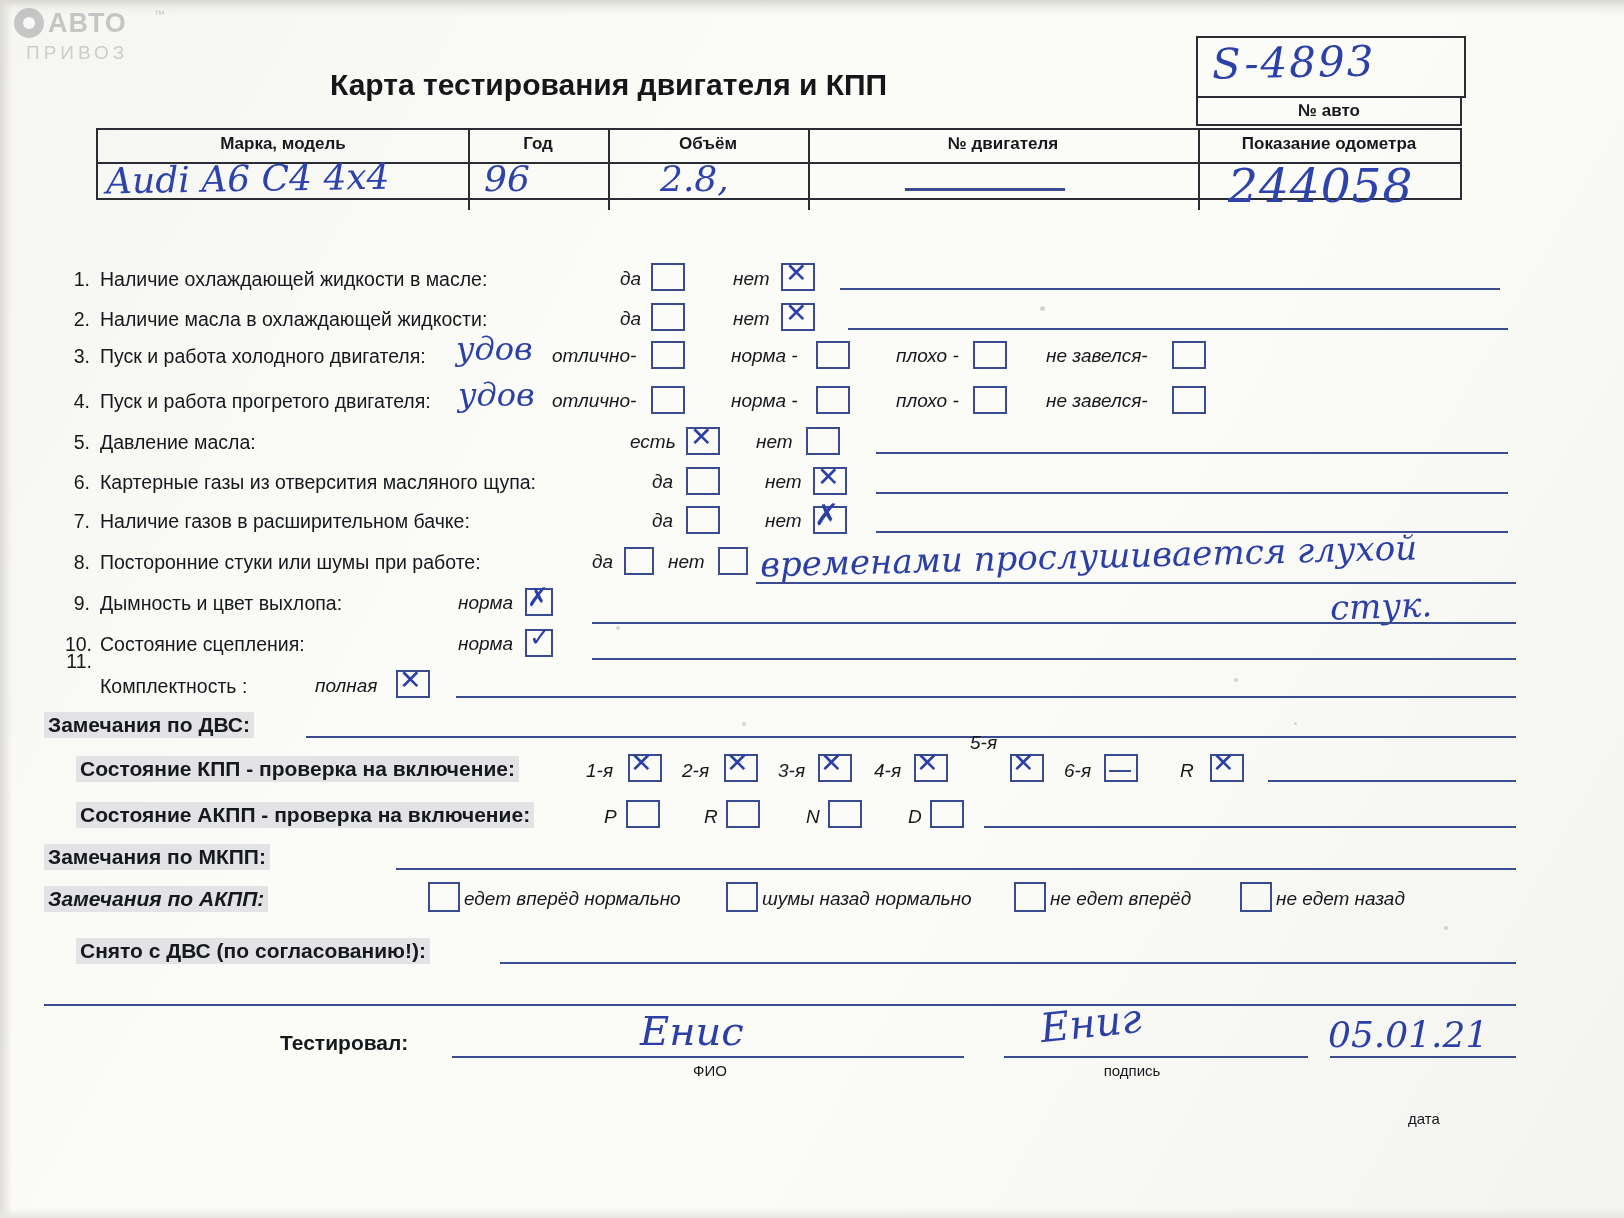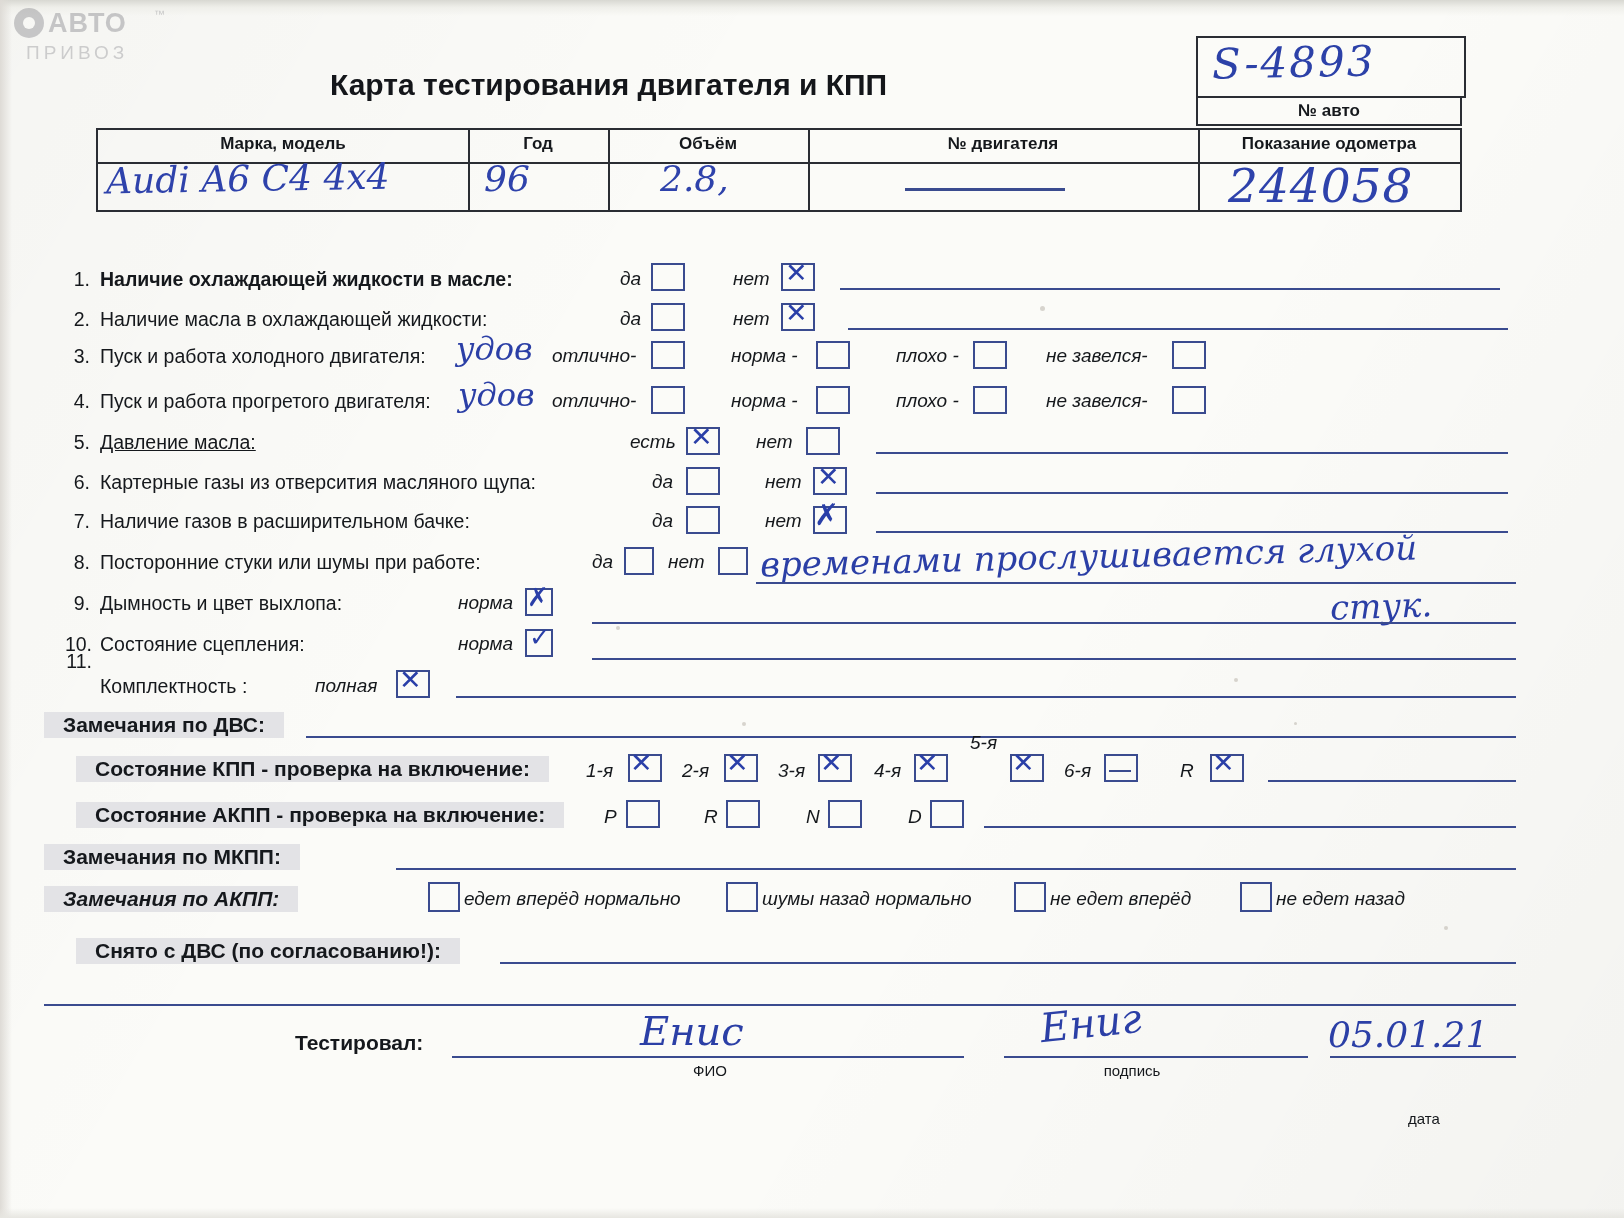--- a/index.html
+++ b/index.html
@@ -113,21 +113,21 @@
     font-family: "DejaVu Serif", serif;
     font-style: italic;
     letter-spacing: 2px;
     transform: rotate(-1.2deg);
   }
 
   
   .tbl {
     position: absolute;
     left: 96px; top: 128px;
-    width: 1366px; height: 84px;
+    width: 1366px; height: 72px;
     border: 2px solid #2a2d33;
     box-sizing: border-box;
   }
   .tbl .vline {
     position: absolute; top: 0; width: 0; height: 80px;
     border-left: 2px solid #2a2d33;
   }
   .tbl .hline {
     position: absolute; left: 0; top: 32px; width: 1362px; height: 0;
     border-top: 2px solid #2a2d33;
@@ -171,21 +171,21 @@
     border-bottom: 2px solid #3a4b8f;
   }
 
   .sect {
     position: absolute;
     font-size: 21px;
     font-weight: bold;
     color: #15181c;
     white-space: nowrap;
     background: #e3e3e6;
-    padding: 1px 19px;
+    padding: 1px 4px;
   }
   .sect.plain { background: transparent; }
 
   .hw {
     position: absolute;
     color: #2b3fa6;
     font-family: "DejaVu Serif", serif;
     font-style: italic;
     white-space: nowrap;
   }
@@ -239,21 +239,21 @@
     <div class="th" style="left:1100px; width:262px;">Показание одометра</div>
   </div>
 
   <div class="hand" style="left:106px; top:158px; font-size:36px; transform:rotate(-1deg);">Audi A6 C4 4x4</div>
   <div class="hand" style="left:484px; top:158px; font-size:36px;">96</div>
   <div class="hand" style="left:660px; top:158px; font-size:36px;">2.8,</div>
   <div class="uline" style="left:905px; top:188px; width:160px; border-bottom-width:3px;"></div>
   <div class="hand" style="left:1228px; top:158px; font-size:47px; letter-spacing:1px;">244058</div>
 
   <div class="num" style="left:62px; top:268px;">1.</div>
-  <div class="row" style="left:100px; top:268px;font-weight:bold;">Наличие охлаждающей жидкости в масле:</div>
+  <div class="row" style="left:100px; top:268px;">Наличие охлаждающей жидкости в масле:</div>
   <div class="lbl-it" style="left:620px; top:268px;">да</div>
   <div class="box" style="left:651px; top:263px;"></div>
   <div class="lbl-it" style="left:733px; top:268px;">нет</div>
   <div class="box" style="left:781px; top:263px;"></div>
   <div class="mark" style="left:785px; top:260px;">✕</div>
   <div class="uline" style="left:840px; top:288px; width:660px;"></div>
 
   <div class="num" style="left:62px; top:308px;">2.</div>
   <div class="row" style="left:100px; top:308px;">Наличие масла в охлаждающей жидкости:</div>
   <div class="lbl-it" style="left:620px; top:308px;">да</div>
@@ -281,21 +281,21 @@
   <div class="lbl-it" style="left:552px; top:390px;">отлично-</div>
   <div class="box" style="left:651px; top:386px;"></div>
   <div class="lbl-it" style="left:731px; top:390px;">норма -</div>
   <div class="box" style="left:816px; top:386px;"></div>
   <div class="lbl-it" style="left:896px; top:390px;">плохо -</div>
   <div class="box" style="left:973px; top:386px;"></div>
   <div class="lbl-it" style="left:1046px; top:390px;">не завелся-</div>
   <div class="box" style="left:1172px; top:386px;"></div>
 
   <div class="num" style="left:62px; top:431px;">5.</div>
-  <div class="row" style="left:100px; top:431px;text-decoration:underline;">Давление масла:</div>
+  <div class="row" style="left:100px; top:431px;">Давление масла:</div>
   <div class="lbl-it" style="left:630px; top:431px;">есть</div>
   <div class="box" style="left:686px; top:427px;"></div>
   <div class="mark" style="left:690px; top:424px;">✕</div>
   <div class="lbl-it" style="left:756px; top:431px;">нет</div>
   <div class="box" style="left:806px; top:427px;"></div>
   <div class="uline" style="left:876px; top:452px; width:632px;"></div>
 
   <div class="num" style="left:62px; top:471px;">6.</div>
   <div class="row" style="left:100px; top:471px;">Картерные газы из отверсития масляного щупа:</div>
   <div class="lbl-it" style="left:652px; top:471px;">да</div>

